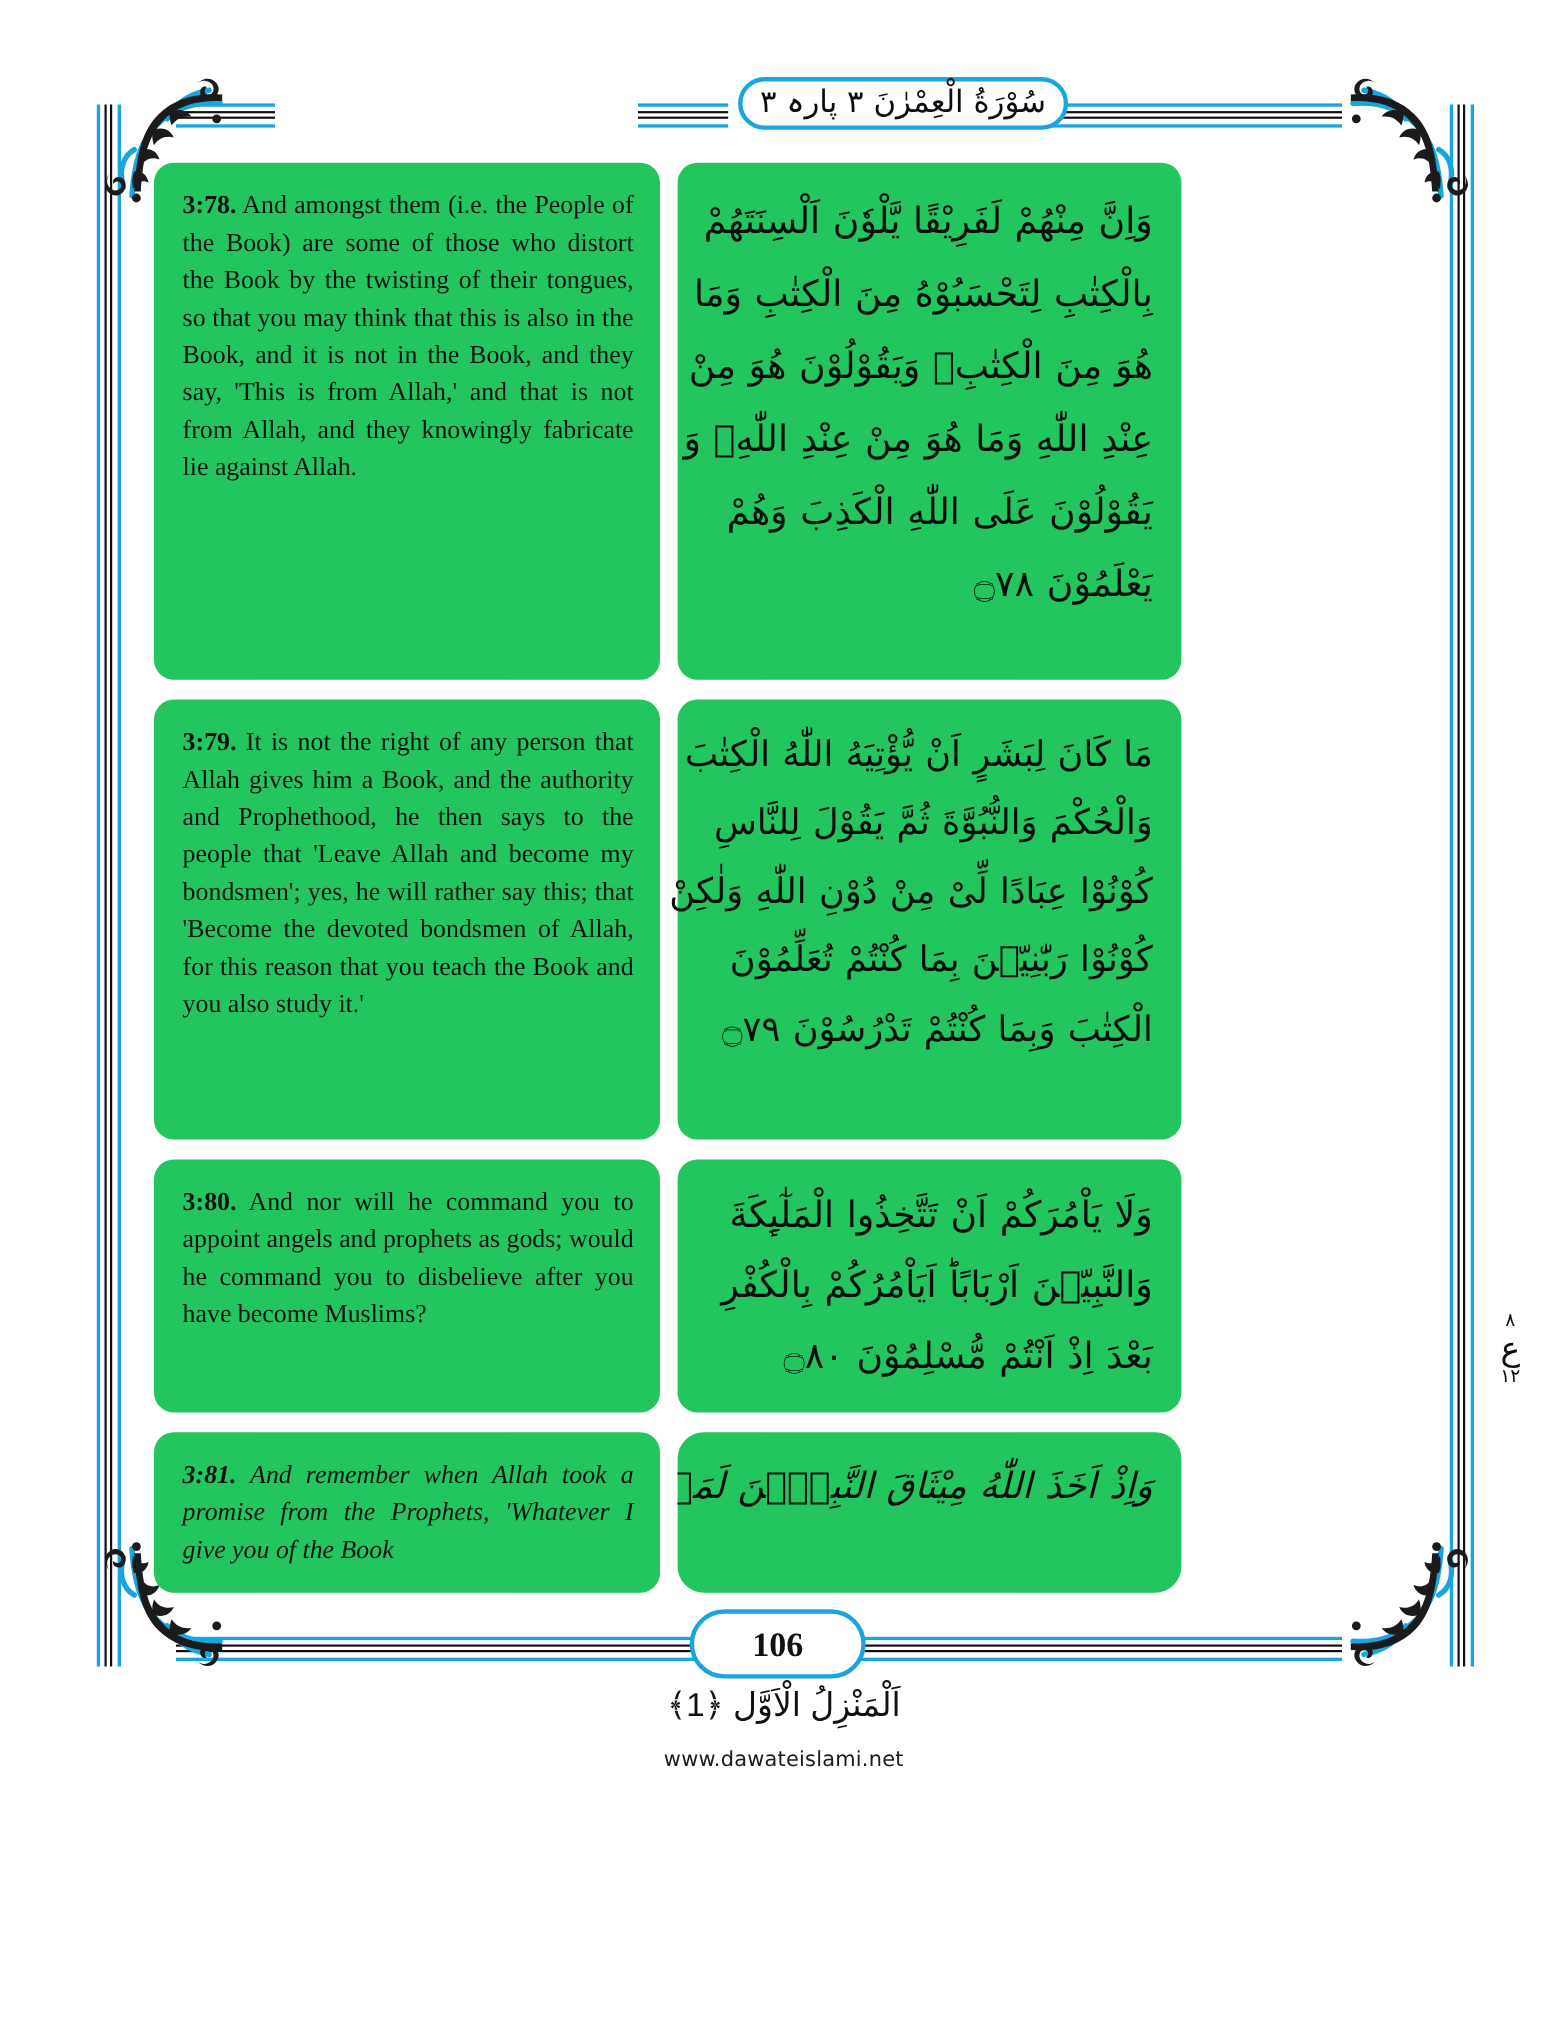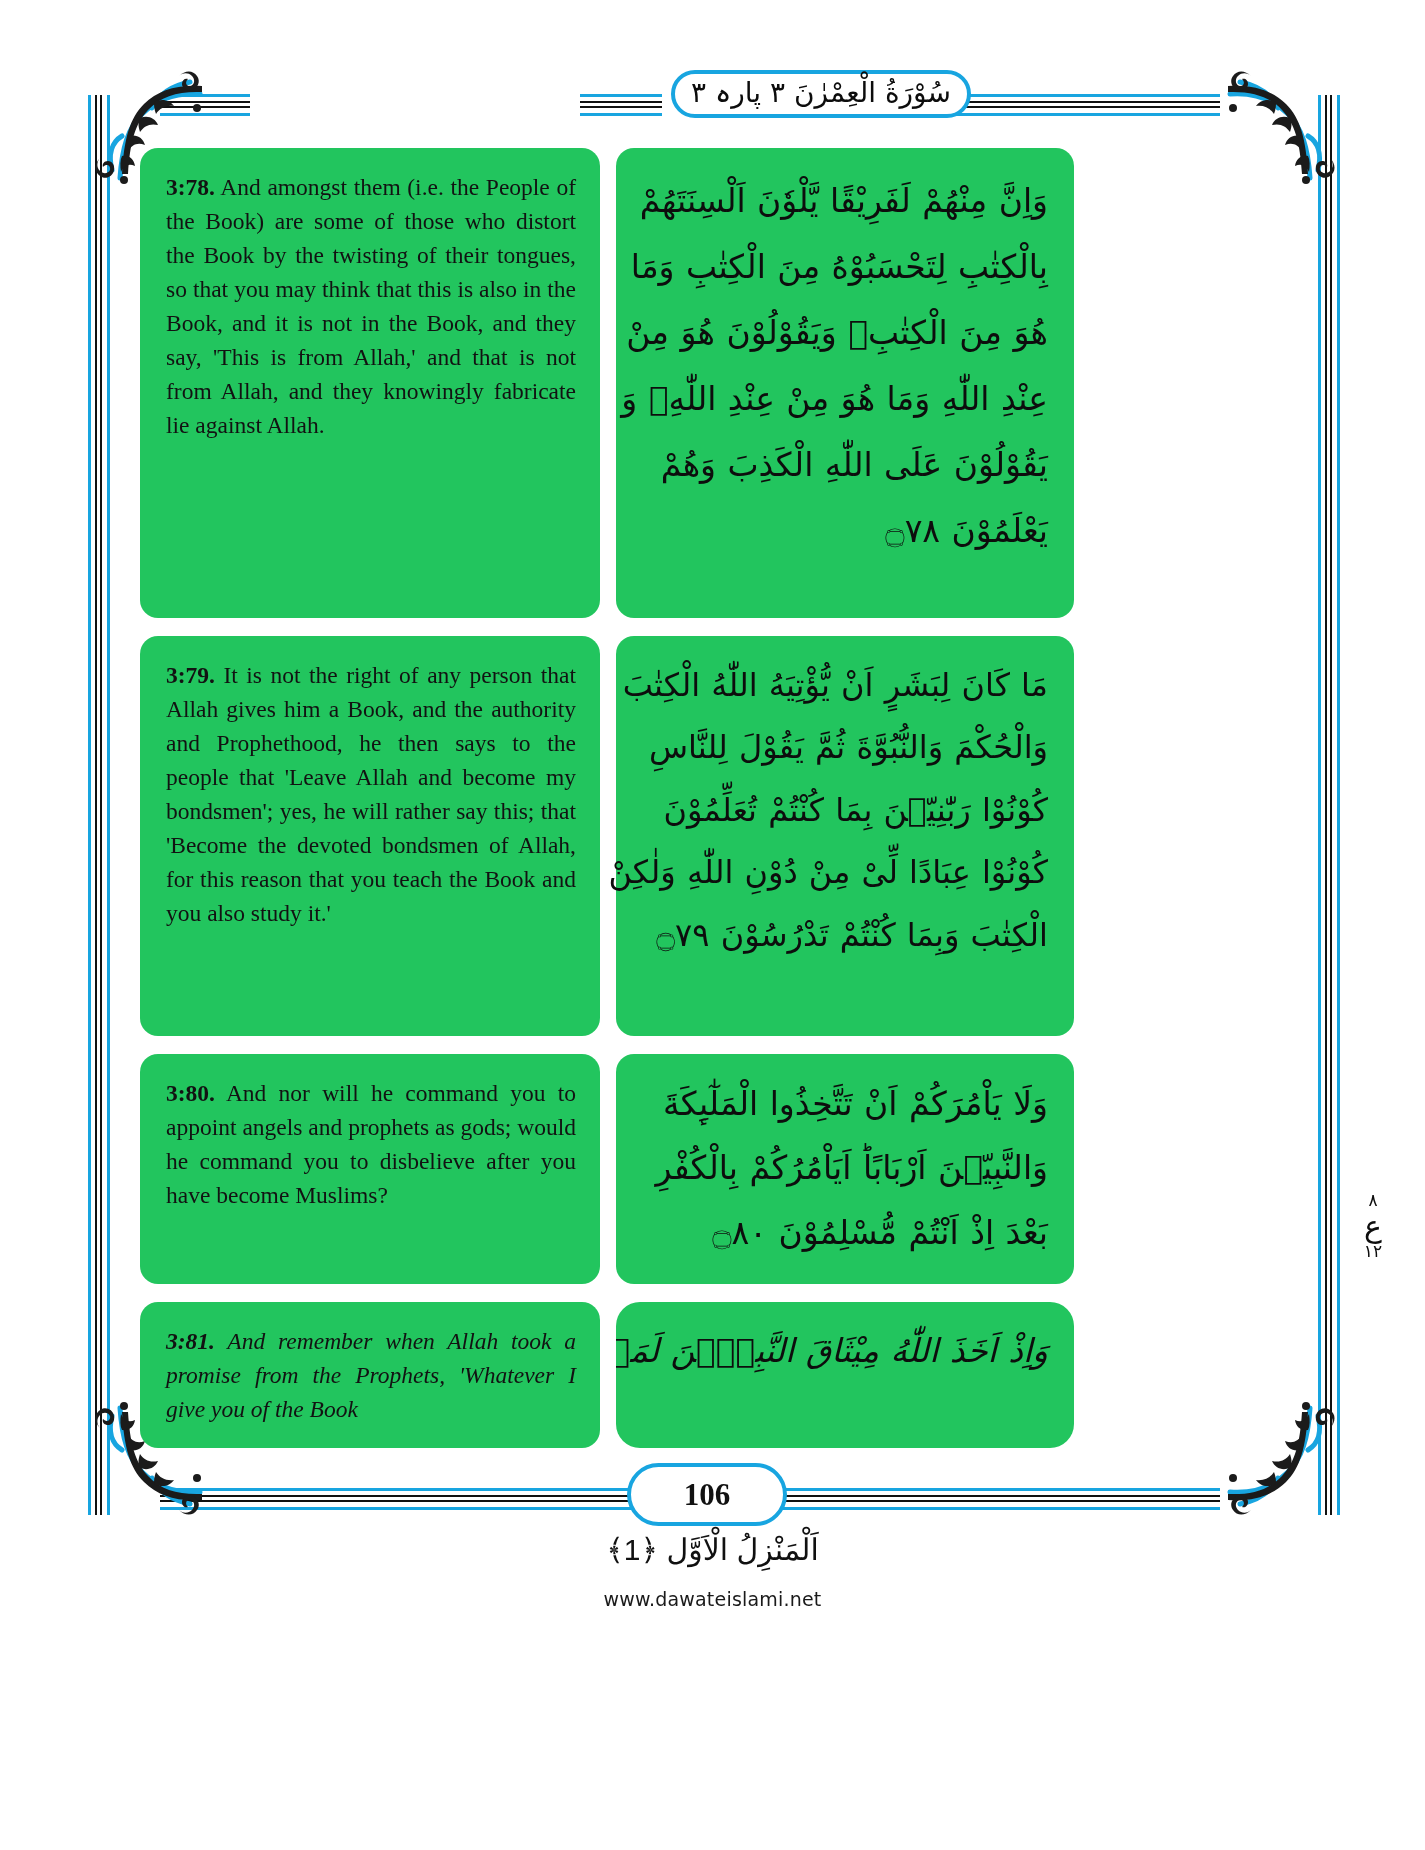--- a/index.html
+++ b/index.html
@@ -364,22 +364,22 @@
     </div>
 
     <div class="verse-row row-79">
       <div class="cell cell-en">
         <span class="vnum">3:79.</span>
         <span>It is not the right of any person that Allah gives him a Book, and the authority and Prophethood, he then says to the people that 'Leave Allah and become my bondsmen'; yes, he will rather say this; that 'Become the devoted bondsmen of Allah, for this reason that you teach the Book and you also study it.'</span>
       </div>
       <div class="cell cell-ar">
         <span class="ar-line">مَا كَانَ لِبَشَرٍ اَنْ یُّؤْتِیَهُ اللّٰهُ الْكِتٰبَ</span>
         <span class="ar-line">وَالْحُكْمَ وَالنُّبُوَّةَ ثُمَّ یَقُوْلَ لِلنَّاسِ</span>
+        <span class="ar-line">كُوْنُوْا عِبَادًا لِّیْ مِنْ دُوْنِ اللّٰهِ وَلٰكِنْ</span>
         <span class="ar-line">كُوْنُوْا رَبّٰنِیّٖنَ بِمَا كُنْتُمْ تُعَلِّمُوْنَ</span>
-        <span class="ar-line">كُوْنُوْا عِبَادًا لِّیْ مِنْ دُوْنِ اللّٰهِ وَلٰكِنْ</span>
         <span class="ar-line">الْكِتٰبَ وَبِمَا كُنْتُمْ تَدْرُسُوْنَ ۝۷۹</span>
       </div>
     </div>
 
     <div class="verse-row row-80">
       <div class="cell cell-en">
         <span class="vnum">3:80.</span>
         <span>And nor will he command you to appoint angels and prophets as gods; would he command you to disbelieve after you have become Muslims?</span>
       </div>
       <div class="cell cell-ar">

